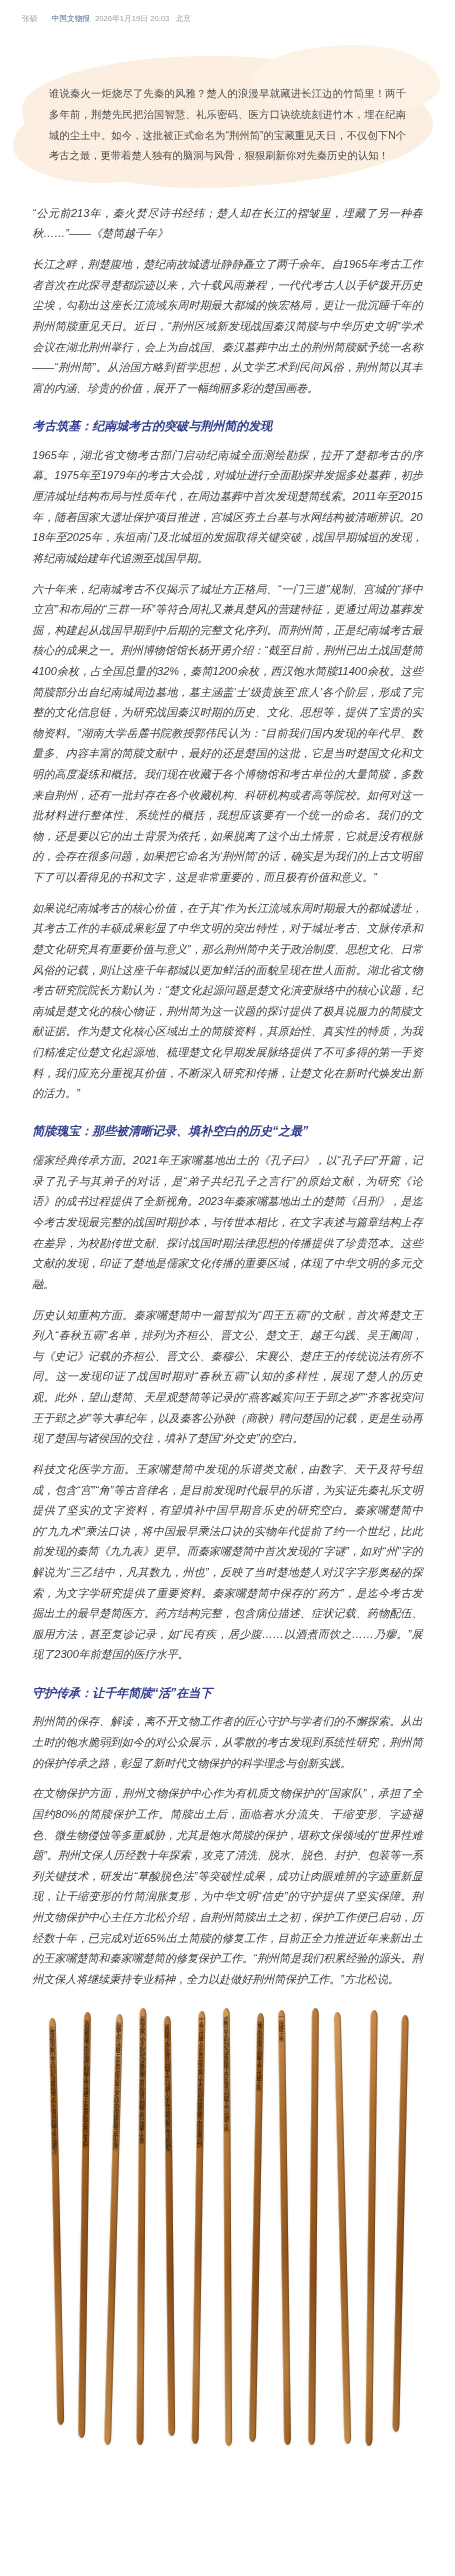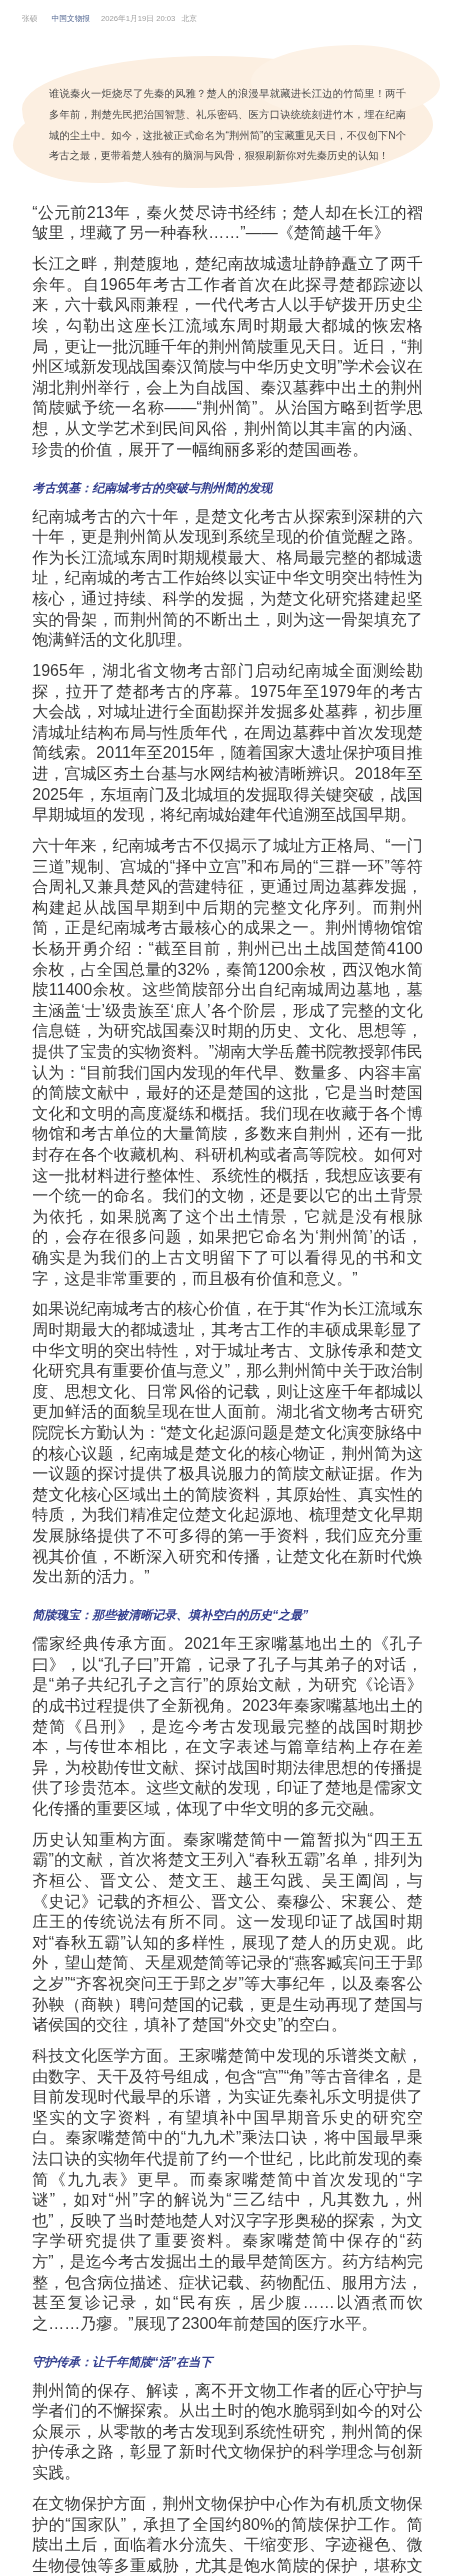--- a/index.html
+++ b/index.html
@@ -1,30 +1,30 @@
 <!DOCTYPE html>
 <html style="font-size:8.2px"><head>
 <meta charset="utf-8">
 <style>
   html,body{margin:0;padding:0;background:#ffffff;}
   body{width:455px;font-family:"Liberation Sans","DejaVu Sans",sans-serif;color:#353535;}
   .article{padding:14.4px 22px 17.5px;}
   .title{font-size:15px;line-height:1.38;color:#171717;font-weight:700;margin:0 0 8.2px;letter-spacing:0.3px;}
   .meta{font-size:7.7px;color:#a0a0a0;white-space:nowrap;}
   .meta .author{margin-right:6.2px;}
-  .meta .source{color:#576b95;margin-right:11px;cursor:pointer;padding-left:8px;}
+  .meta .source{color:#576b95;margin-right:5px;cursor:pointer;padding-left:8px;}
   .meta .datetime{margin-right:6.2px;text-align:right;}
   
   .blob{position:relative;margin:32px 0 0;padding:28px 27px 21.6px;}
   .blob-bg{position:absolute;inset:0;background:#fcefe1;border-radius:46% 54% 58% 42%/40% 52% 48% 60%;}
   .blob-bg::before{content:"";position:absolute;left:-9.3px;top:36%;width:40%;height:60%;background:#fcefe1;border-radius:50% 50% 45% 55%/55% 45% 50% 50%;}
   .blob-bg::after{content:"";position:absolute;right:-7.2px;top:-11.3px;width:46%;height:55%;background:#fdf2e6;border-radius:55% 45% 50% 50%/50% 55% 45% 50%;}
   .blob-inner{position:relative;font-size:10.3px;line-height:20.6px;color:#4a4a4a;text-align:justify;}
   
-  .para{font-size:16px;line-height:20.6px;text-align:justify;margin:10.3px 10.3px 0;color:#3a3a3a;word-break:break-all;}
+  .para{font-size:11px;line-height:20.6px;text-align:justify;margin:10.3px 10.3px 0;color:#3a3a3a;word-break:break-all;font-style:italic;}
   .quote{margin-top:14.4px;}
   .sec-h{font-size:12px;line-height:15.5px;font-weight:700;color:#333f8f;margin:20.6px 10.3px 3.1px;font-style:italic;}
   
   figure{margin:18.5px 0 0;padding:0;}
   .fig1-wrap{position:relative;height:438px;margin:0 10.3px;background:#ffffff;cursor:pointer;}
   .slip{position:absolute;width:6.7px;border-radius:3.6px/7.2px;overflow:hidden;box-shadow:inset 0.5px 0 1px rgba(255,235,200,.55),inset -1px 0 1.5px rgba(60,30,5,.45),0 1px 2.6px rgba(0,0,0,.12);}
   .s-a{background:linear-gradient(180deg,#c98c4d,#ad6f30 22%,#94571f 55%,#b57c3c 82%,#9c6227);}
   .s-b{background:linear-gradient(180deg,#b97c3e,#9d5f24 30%,#8a4e1a 62%,#a86f33);}
   .s-c{background:linear-gradient(180deg,#d29a5c,#b5793a 28%,#9a5e23 60%,#c08a4a);}
   .slip span{display:block;writing-mode:vertical-rl;text-orientation:upright;font-family:"Liberation Serif","DejaVu Serif",serif;font-size:5.2px;line-height:6.7px;letter-spacing:2.1px;color:#241507;opacity:.85;margin:3.1px auto 0;height:96%;overflow:hidden;}
@@ -43,21 +43,20 @@
     <div class="blob-bg"></div>
     <div class="blob-inner">谁说秦火一炬烧尽了先秦的风雅？楚人的浪漫早就藏进长江边的竹简里！两千多年前，荆楚先民把治国智慧、礼乐密码、医方口诀统统刻进竹木，埋在纪南城的尘土中。如今，这批被正式命名为“荆州简”的宝藏重见天日，不仅创下N个考古之最，更带着楚人独有的脑洞与风骨，狠狠刷新你对先秦历史的认知！</div>
   </div>
 
   <p class="para quote">“公元前213年，秦火焚尽诗书经纬；楚人却在长江的褶皱里，埋藏了另一种春秋……”——《楚简越千年》</p>
 
   <p class="para">长江之畔，荆楚腹地，楚纪南故城遗址静静矗立了两千余年。自1965年考古工作者首次在此探寻楚都踪迹以来，六十载风雨兼程，一代代考古人以手铲拨开历史尘埃，勾勒出这座长江流域东周时期最大都城的恢宏格局，更让一批沉睡千年的荆州简牍重见天日。近日，“荆州区域新发现战国秦汉简牍与中华历史文明”学术会议在湖北荆州举行，会上为自战国、秦汉墓葬中出土的荆州简牍赋予统一名称——“荆州简”。从治国方略到哲学思想，从文学艺术到民间风俗，荆州简以其丰富的内涵、珍贵的价值，展开了一幅绚丽多彩的楚国画卷。</p>
 
   <h2 class="sec-h">考古筑基：纪南城考古的突破与荆州简的发现</h2>
 
-  <p class="para">纪南城考古的六十年，是楚文化考古从探索到深耕的六十年，更是荆州简从发现到系统呈现的价值觉醒之路。作为长江流域东周时期规模最大、格局最完整的都城遗址，纪南城的考古工作始终以实证中华文明突出特性为核心，通过持续、科学的发掘，为楚文化研究搭建起坚实的骨架，而荆州简的不断出土，则为这一骨架填充了饱满鲜活的文化肌理。</p>
   <p class="para">1965年，湖北省文物考古部门启动纪南城全面测绘勘探，拉开了楚都考古的序幕。1975年至1979年的考古大会战，对城址进行全面勘探并发掘多处墓葬，初步厘清城址结构布局与性质年代，在周边墓葬中首次发现楚简线索。2011年至2015年，随着国家大遗址保护项目推进，宫城区夯土台基与水网结构被清晰辨识。2018年至2025年，东垣南门及北城垣的发掘取得关键突破，战国早期城垣的发现，将纪南城始建年代追溯至战国早期。</p>
   <p class="para">六十年来，纪南城考古不仅揭示了城址方正格局、“一门三道”规制、宫城的“择中立宫”和布局的“三群一环”等符合周礼又兼具楚风的营建特征，更通过周边墓葬发掘，构建起从战国早期到中后期的完整文化序列。而荆州简，正是纪南城考古最核心的成果之一。荆州博物馆馆长杨开勇介绍：“截至目前，荆州已出土战国楚简4100余枚，占全国总量的32%，秦简1200余枚，西汉饱水简牍11400余枚。这些简牍部分出自纪南城周边墓地，墓主涵盖‘士’级贵族至‘庶人’各个阶层，形成了完整的文化信息链，为研究战国秦汉时期的历史、文化、思想等，提供了宝贵的实物资料。”湖南大学岳麓书院教授郭伟民认为：“目前我们国内发现的年代早、数量多、内容丰富的简牍文献中，最好的还是楚国的这批，它是当时楚国文化和文明的高度凝练和概括。我们现在收藏于各个博物馆和考古单位的大量简牍，多数来自荆州，还有一批封存在各个收藏机构、科研机构或者高等院校。如何对这一批材料进行整体性、系统性的概括，我想应该要有一个统一的命名。我们的文物，还是要以它的出土背景为依托，如果脱离了这个出土情景，它就是没有根脉的，会存在很多问题，如果把它命名为‘荆州简’的话，确实是为我们的上古文明留下了可以看得见的书和文字，这是非常重要的，而且极有价值和意义。”</p>
   <p class="para">如果说纪南城考古的核心价值，在于其“作为长江流域东周时期最大的都城遗址，其考古工作的丰硕成果彰显了中华文明的突出特性，对于城址考古、文脉传承和楚文化研究具有重要价值与意义”，那么荆州简中关于政治制度、思想文化、日常风俗的记载，则让这座千年都城以更加鲜活的面貌呈现在世人面前。湖北省文物考古研究院院长方勤认为：“楚文化起源问题是楚文化演变脉络中的核心议题，纪南城是楚文化的核心物证，荆州简为这一议题的探讨提供了极具说服力的简牍文献证据。作为楚文化核心区域出土的简牍资料，其原始性、真实性的特质，为我们精准定位楚文化起源地、梳理楚文化早期发展脉络提供了不可多得的第一手资料，我们应充分重视其价值，不断深入研究和传播，让楚文化在新时代焕发出新的活力。”</p>
 
   <h2 class="sec-h">简牍瑰宝：那些被清晰记录、填补空白的历史“之最”</h2>
 
   <p class="para">儒家经典传承方面。2021年王家嘴墓地出土的《孔子曰》，以“孔子曰”开篇，记录了孔子与其弟子的对话，是“弟子共纪孔子之言行”的原始文献，为研究《论语》的成书过程提供了全新视角。2023年秦家嘴墓地出土的楚简《吕刑》，是迄今考古发现最完整的战国时期抄本，与传世本相比，在文字表述与篇章结构上存在差异，为校勘传世文献、探讨战国时期法律思想的传播提供了珍贵范本。这些文献的发现，印证了楚地是儒家文化传播的重要区域，体现了中华文明的多元交融。</p>
   <p class="para">历史认知重构方面。秦家嘴楚简中一篇暂拟为“四王五霸”的文献，首次将楚文王列入“春秋五霸”名单，排列为齐桓公、晋文公、楚文王、越王勾践、吴王阖闾，与《史记》记载的齐桓公、晋文公、秦穆公、宋襄公、楚庄王的传统说法有所不同。这一发现印证了战国时期对“春秋五霸”认知的多样性，展现了楚人的历史观。此外，望山楚简、天星观楚简等记录的“燕客臧宾问王于郢之岁”“齐客祝突问王于郢之岁”等大事纪年，以及秦客公孙鞅（商鞅）聘问楚国的记载，更是生动再现了楚国与诸侯国的交往，填补了楚国“外交史”的空白。</p>
   <p class="para">科技文化医学方面。王家嘴楚简中发现的乐谱类文献，由数字、天干及符号组成，包含“宫”“角”等古音律名，是目前发现时代最早的乐谱，为实证先秦礼乐文明提供了坚实的文字资料，有望填补中国早期音乐史的研究空白。秦家嘴楚简中的“九九术”乘法口诀，将中国最早乘法口诀的实物年代提前了约一个世纪，比此前发现的秦简《九九表》更早。而秦家嘴楚简中首次发现的“字谜”，如对“州”字的解说为“三乙结中，凡其数九，州也”，反映了当时楚地楚人对汉字字形奥秘的探索，为文字学研究提供了重要资料。秦家嘴楚简中保存的“药方”，是迄今考古发掘出土的最早楚简医方。药方结构完整，包含病位描述、症状记载、药物配伍、服用方法，甚至复诊记录，如“民有疾，居少腹……以酒煮而饮之……乃瘳。”展现了2300年前楚国的医疗水平。</p>
 

